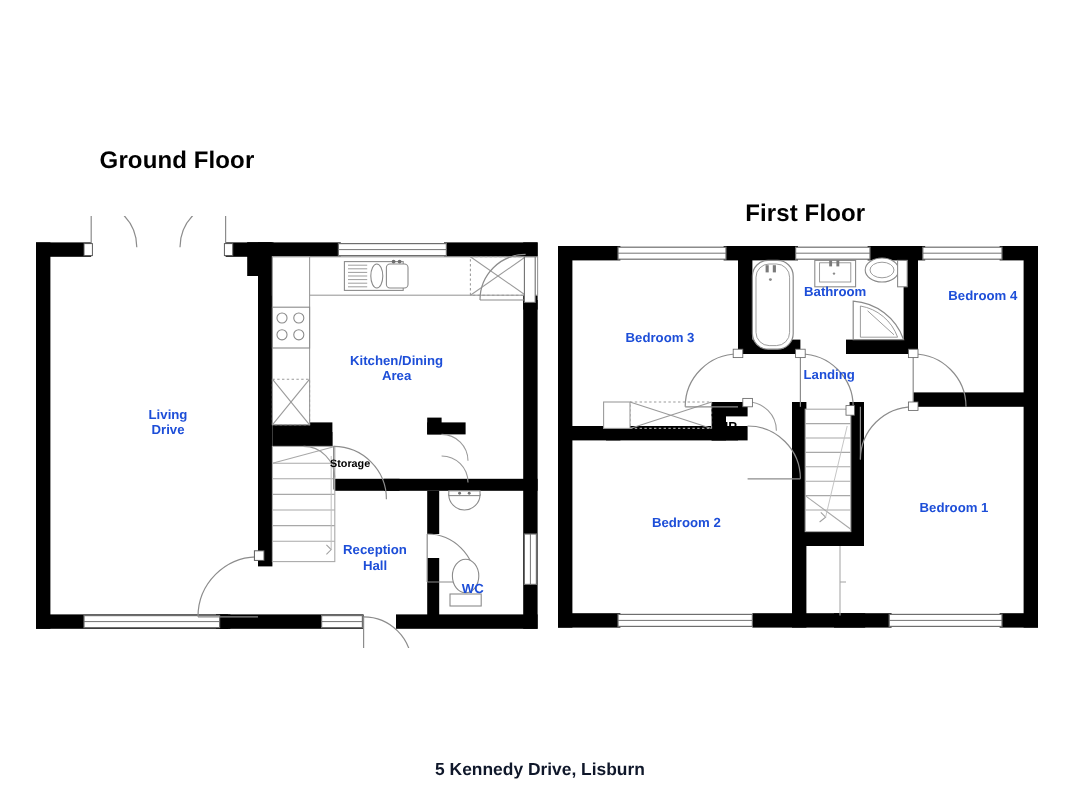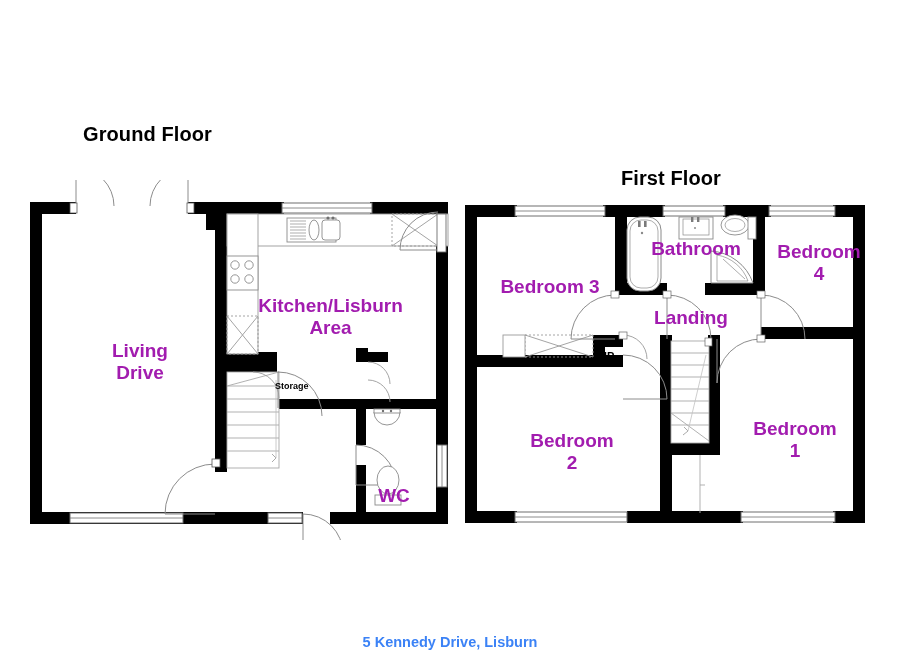--- a/index.html
+++ b/index.html
@@ -25,30 +25,30 @@
   }
   #ground-title { left: 83px; top: 123px; }
   #first-title  { left: 621px; top: 167px; }
   #doc-title {
     position: absolute;
     left: 0; right: 0;
     top: 634px;
     text-align: center;
     font-weight: bold;
     font-size: 14.5px;
-    color: #3b82f6;
+    color: #0f172a;
   }
   .room-label {
     position: absolute;
     text-align: center;
     font-weight: bold;
-    color: #a21caf;
+    color: #1d4ed8;
     white-space: pre-line;
     line-height: 1.14;
-    font-size: 19px;
+    font-size: 11px;
   }
   .small-label {
     position: absolute;
     text-align: left;
     font-weight: bold;
     color: #000;
     font-size: 9px;
     white-space: nowrap;
   }
   svg { display: block; }
@@ -271,22 +271,24 @@
     </g>
 
     <g>
       <rect x="427" y="265" width="10" height="42" fill="#ffffff" stroke="#6e6e6e" stroke-width="1"></rect>
       <line x1="432" y1="265" x2="432" y2="307" stroke="#6e6e6e" stroke-width="0.8"></line>
     </g>
   </svg>
 
   <div class="room-label" id="lbl-living-room" style="left:95px; top:340px; width:90px;">Living
 Drive</div>
-  <div class="room-label" id="lbl-kitchen" style="left:258px; top:295px; width:145px;">Kitchen/Lisburn
+  <div class="room-label" id="lbl-kitchen" style="left:258px; top:295px; width:145px;">Kitchen/Dining
 Area</div>
+  <div class="room-label" id="lbl-reception-hall" style="left:255px; top:453px; width:115px;">Reception
+Hall</div>
   <div class="room-label" id="lbl-wc" style="left:372px; top:452px; width:44px;margin-top:33px;">WC</div>
   <div class="small-label" id="lbl-storage" style="left:227px; top:381px; width:56px;margin-left:48px;">Storage</div>
 
   <div class="plan-title" id="first-title">First Floor</div>
 
   <svg class="plan-svg" id="first-svg" width="420" height="340" viewBox="0 0 420 340" style="left:455px; top:195px;">
 
     <g fill="#000000">
 
       <rect x="10" y="10" width="12" height="318"></rect>

